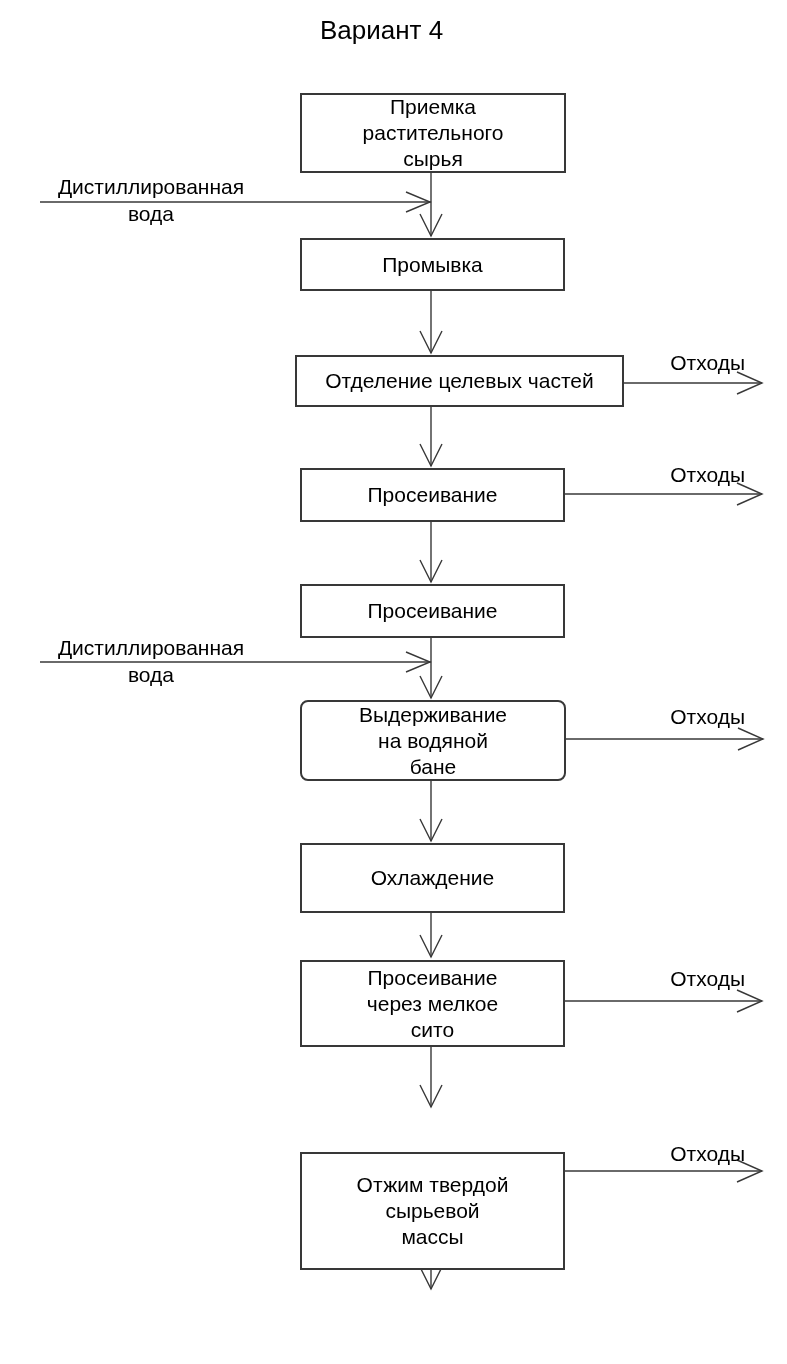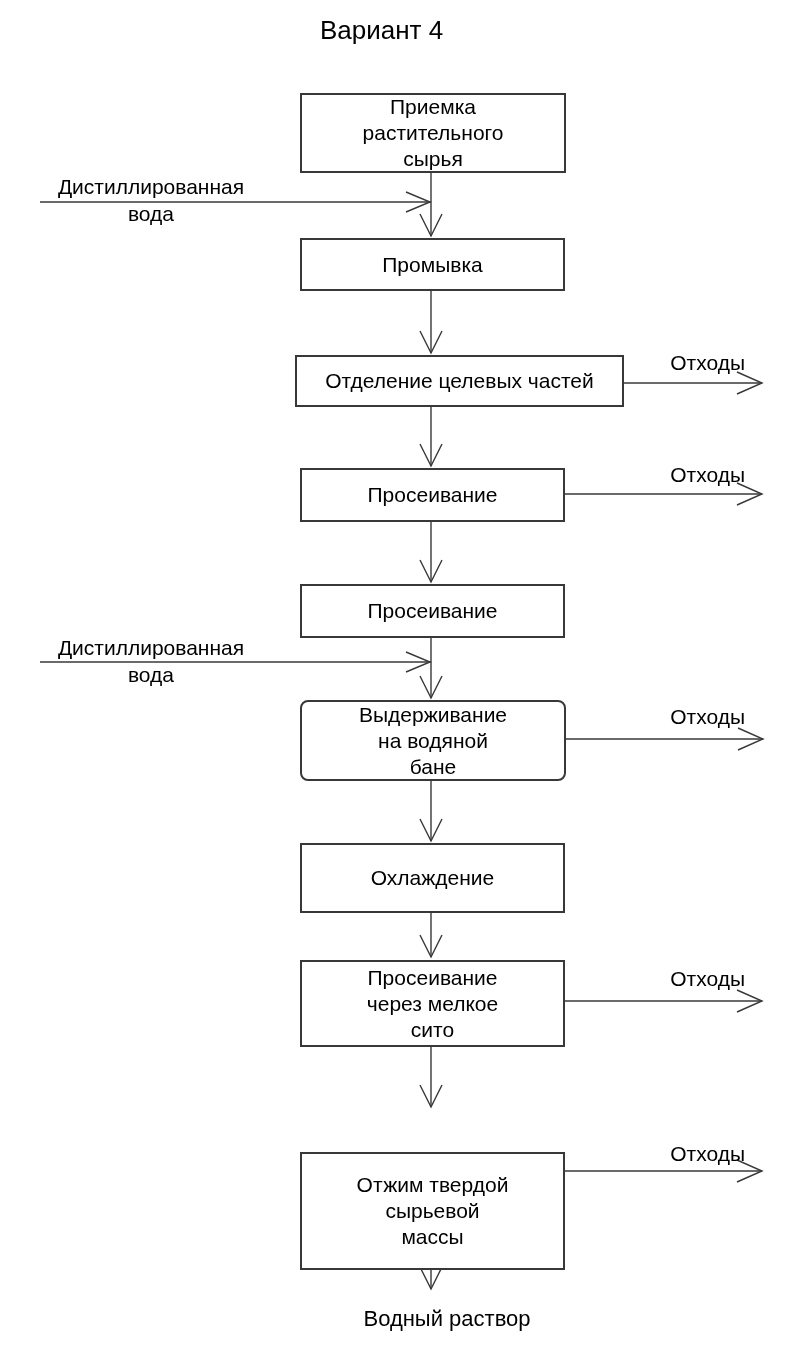--- a/index.html
+++ b/index.html
@@ -159,15 +159,14 @@
 вода</div>
   <div class="side-label input-label in2">Дистиллированная
 вода</div>
 
   <div class="side-label waste w1">Отходы</div>
   <div class="side-label waste w2">Отходы</div>
   <div class="side-label waste w3">Отходы</div>
   <div class="side-label waste w4">Отходы</div>
   <div class="side-label waste w5">Отходы</div>
 
-  <div class="side-label final-label">Водный раствор</div>
 
 </div>
 
 </body></html>

